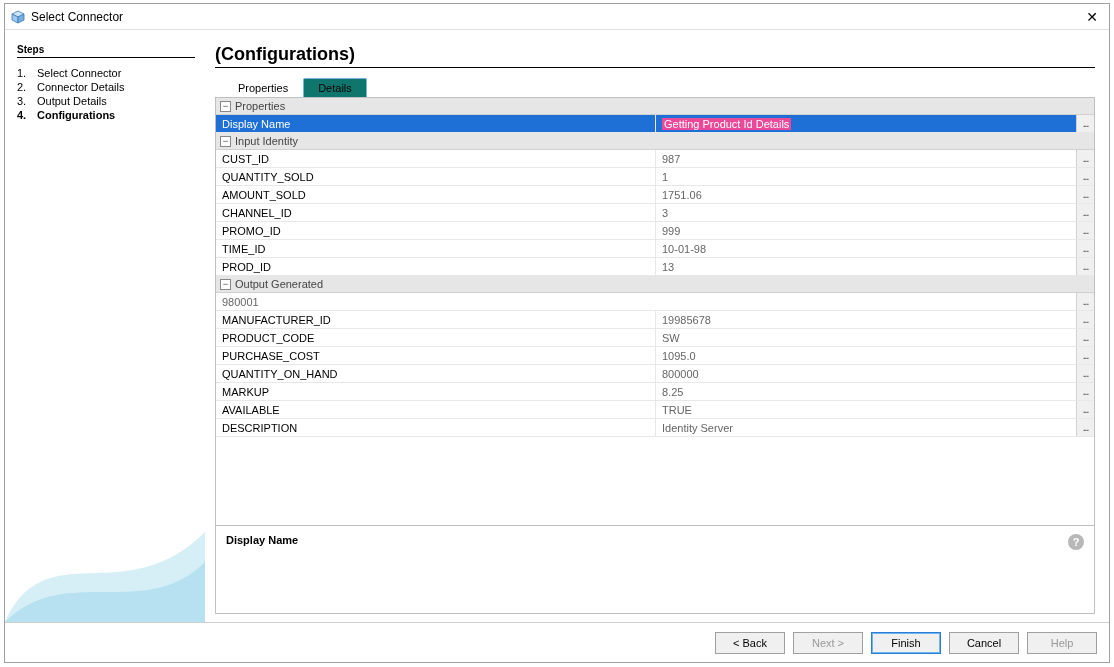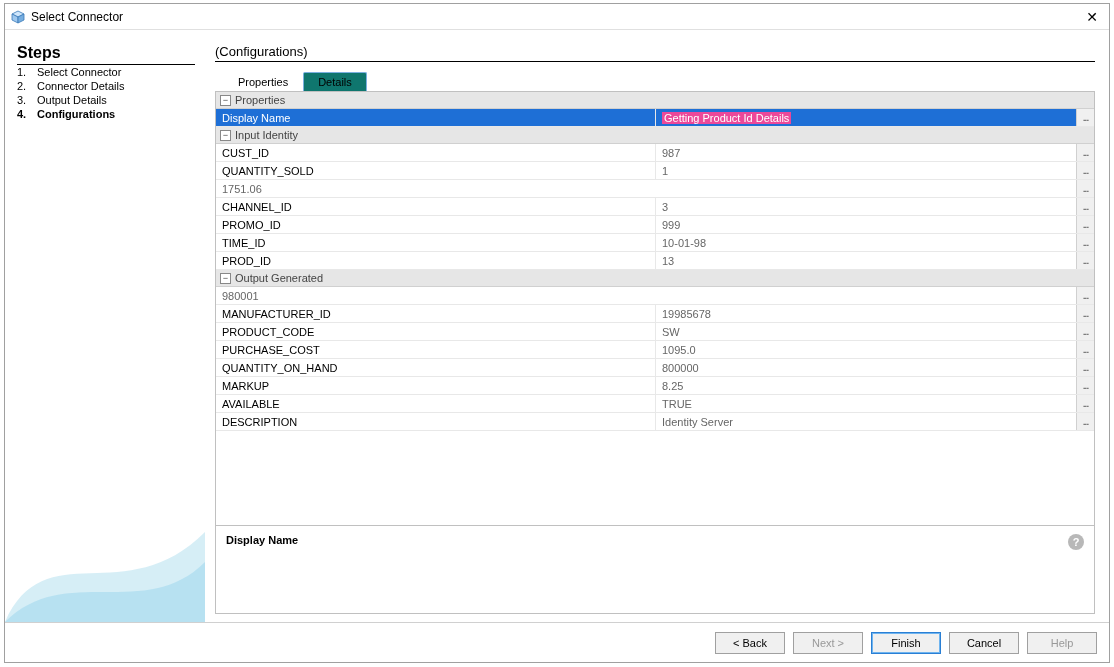--- a/index.html
+++ b/index.html
@@ -48,23 +48,24 @@
     display: flex;
     overflow: hidden;
   }
   .sidebar {
     width: 202px;
     padding: 14px 12px;
     position: relative;
   }
   .sidebar-heading {
     font-weight: bold;
-    font-size: 16px;
+    font-size: 10px;
     border-bottom: 1px solid #000000;
     padding-bottom: 2px;
+    margin-bottom: 8px;
   }
   .steps-list {
     list-style: none;
     padding: 0; margin: 0;
   }
   .steps-list li {
     padding: 1px 0;
     font-size: 11px;
     display: flex;
   }
@@ -81,22 +82,22 @@
     pointer-events: none;
   }
   .main {
     flex: 1;
     padding: 14px 14px 8px 8px;
     display: flex;
     flex-direction: column;
     overflow: hidden;
   }
   .main-heading {
-    font-weight: normal;
-    font-size: 13px;
+    font-weight: bold;
+    font-size: 18px;
     border-bottom: 1px solid #000000;
     padding-bottom: 2px;
     margin-bottom: 10px;
   }
   .tabs {
     display: flex;
     gap: 0;
     padding-left: 8px;
   }
   .tab {
@@ -320,20 +321,21 @@
             </div>
           </div>
           <div class="prop-row">
             <div class="prop-label">QUANTITY_SOLD</div>
             <div class="prop-value">
               <span>1</span>
               <div class="ellipsis-btn">...</div>
             </div>
           </div>
           <div class="prop-row">
+            <div class="prop-label">AMOUNT_SOLD</div>
             <div class="prop-value">
               <span>1751.06</span>
               <div class="ellipsis-btn">...</div>
             </div>
           </div>
           <div class="prop-row">
             <div class="prop-label">CHANNEL_ID</div>
             <div class="prop-value">
               <span>3</span>
               <div class="ellipsis-btn">...</div>

